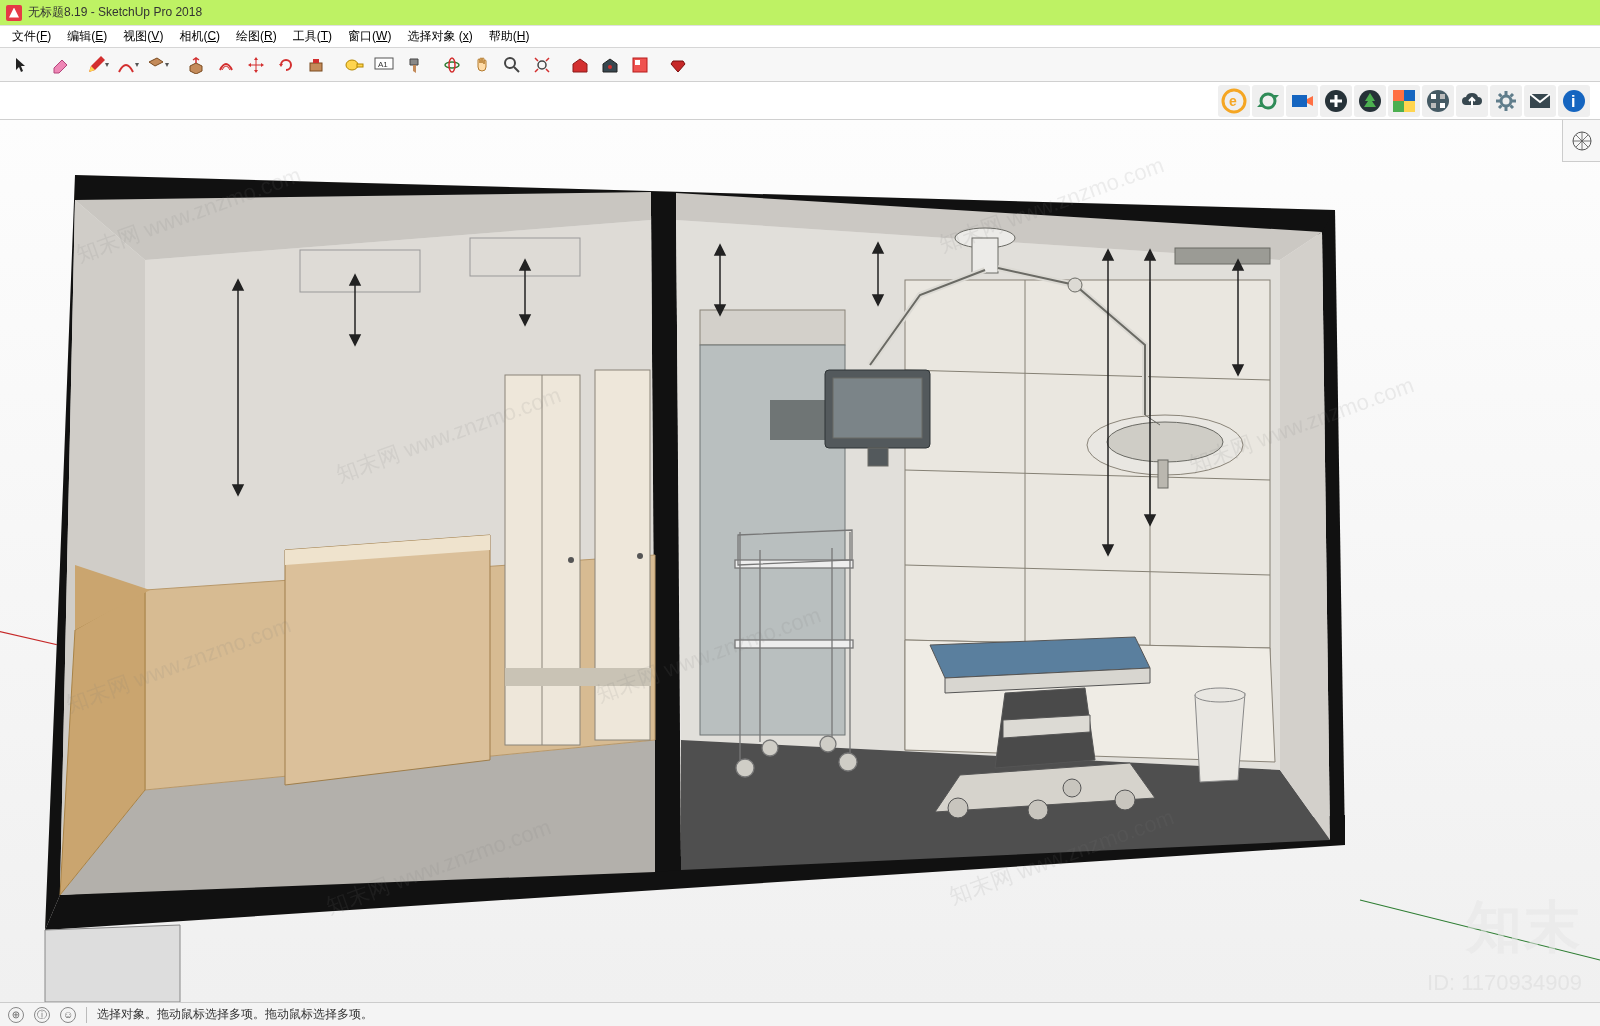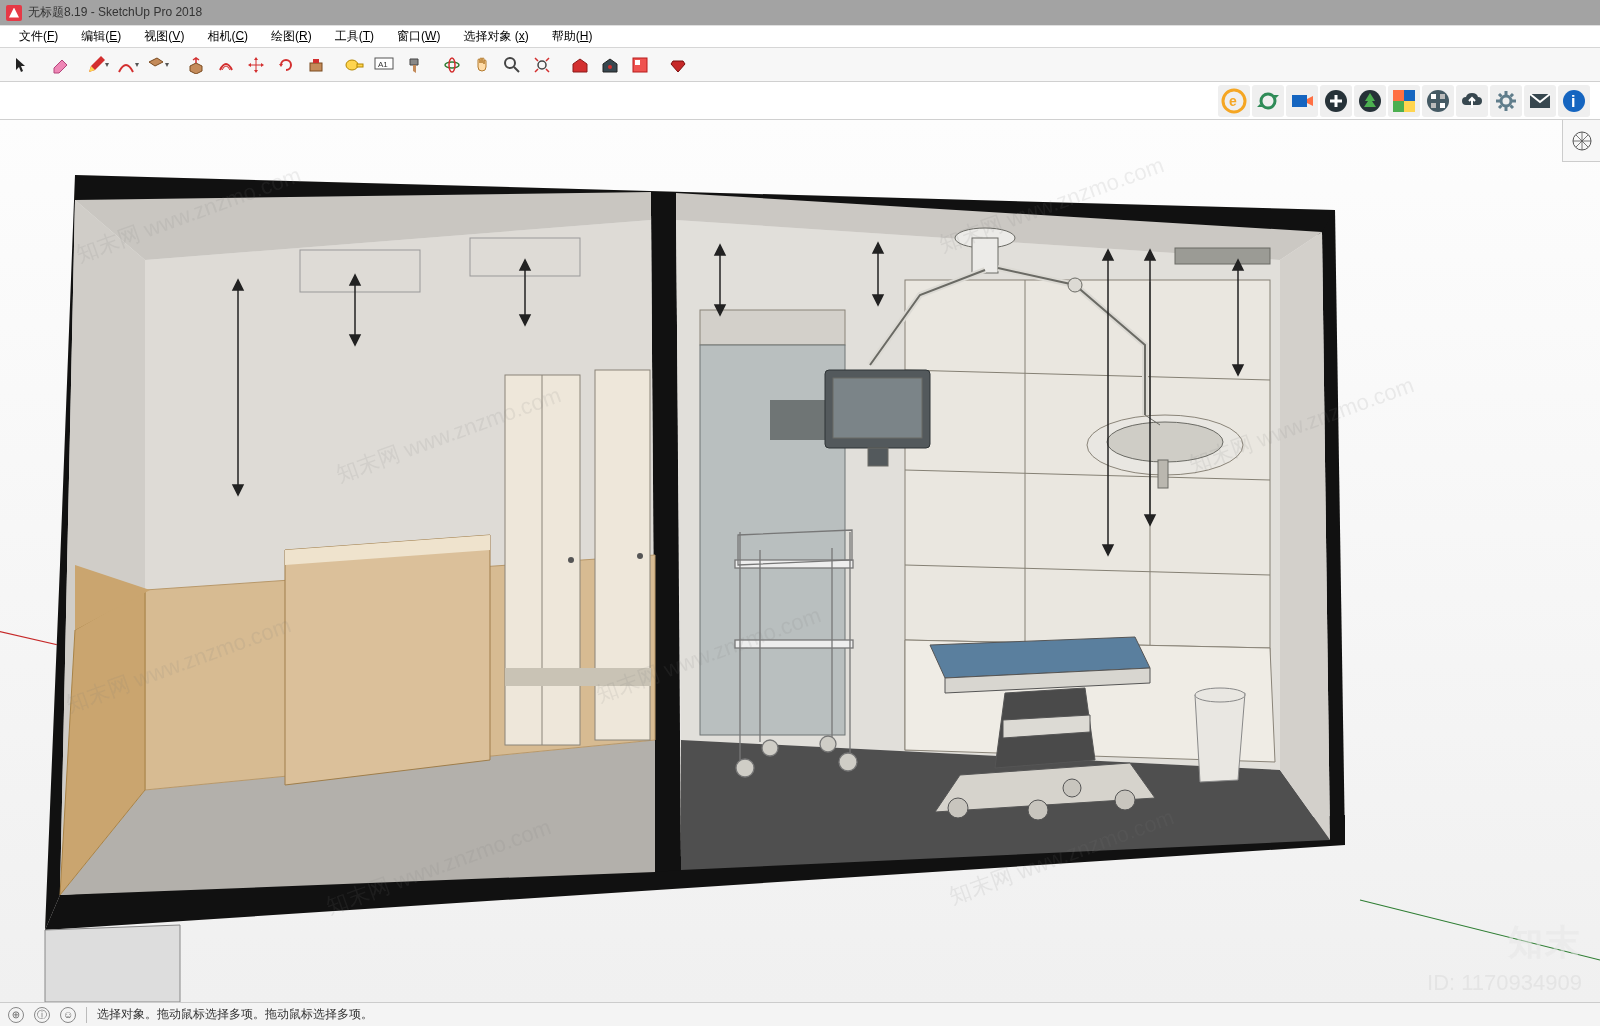--- a/index.html
+++ b/index.html
@@ -1,42 +1,42 @@
 <!DOCTYPE html>
 <html><head>
 <meta charset="utf-8">
 <style>
   * { margin: 0; padding: 0; box-sizing: border-box; }
   html, body { width: 1600px; height: 1026px; font-family: "Microsoft YaHei", Arial, sans-serif; font-size: 12px; background: #fff; overflow: hidden; }
   
-  .titlebar { height: 26px; background: #a3a3a3; display: flex; align-items: center; padding: 0 6px; border-bottom: 1px solid #e0e0e0; }
+  .titlebar { height: 26px; background: #bef264; display: flex; align-items: center; padding: 0 6px; border-bottom: 1px solid #e0e0e0; }
   .titlebar .app-icon { width: 16px; height: 16px; background: #e63946; border-radius: 2px; margin-right: 6px; position: relative; }
   .titlebar .app-icon::after { content: ""; position: absolute; inset: 3px; background: #fff; clip-path: polygon(50% 0, 100% 100%, 0 100%); }
   .titlebar .title-text { color: #333; }
   
   .menubar { height: 22px; background: #fff; display: flex; align-items: center; padding: 0 4px; border-bottom: 1px solid #d6d6d6; }
-  .menubar .menu-item { padding: 2px 8px; cursor: default; margin-left: 7px; }
+  .menubar .menu-item { padding: 2px 8px; cursor: default; }
   .menubar .menu-item u { text-decoration: underline; }
   
   .toolbar { height: 34px; background: #f7f7f7; border-bottom: 1px solid #d0d0d0; display: flex; align-items: center; padding: 2px 8px; gap: 2px; }
   .tool-btn { width: 28px; height: 28px; display: flex; align-items: center; justify-content: center; border: 1px solid transparent; background: transparent; cursor: pointer; }
   .tool-sep { width: 6px; }
   
   .plugin-bar { height: 38px; background: #fff; border-bottom: 1px solid #d0d0d0; display: flex; align-items: center; justify-content: flex-end; padding: 2px 10px; gap: 2px; }
   .plugin-btn { width: 32px; height: 32px; display: flex; align-items: center; justify-content: center; border: 1px solid transparent; border-radius: 3px; cursor: pointer; }
   
   .workspace { position: relative; height: calc(1026px - 26px - 22px - 34px - 38px - 24px); background: linear-gradient(#fdfdfd, #f0f0f0); overflow: hidden; }
   .right-tool-dock { position: absolute; right: 0; top: 0; width: 38px; height: 42px; border-left: 1px solid #ccc; border-bottom: 1px solid #ccc; background: #f7f7f7; display:flex; align-items:center; justify-content:center;}
   
   .statusbar { height: 24px; background: #f4f4f4; border-top: 1px solid #ccc; display: flex; align-items: center; padding: 0 8px; gap: 10px; font-size: 12px; color: #333; }
   .status-icon { width: 16px; height: 16px; border: 1px solid #888; border-radius: 50%; display: flex; align-items: center; justify-content: center; font-size: 10px; color: #666; cursor: pointer; }
   .status-sep { width: 1px; height: 16px; background: #bbb; }
   
   .watermark { position: absolute; color: rgba(120,120,120,0.12); font-size: 22px; transform: rotate(-20deg); pointer-events: none; user-select: none; font-weight: 500; }
-  .brand-mark { position: absolute; right: 18px; bottom: 36px; color: rgba(230,230,230,0.55); font-size: 35px; font-weight: 700; letter-spacing: 2px; pointer-events: none; }
+  .brand-mark { position: absolute; right: 18px; bottom: 36px; color: rgba(230,230,230,0.55); font-size: 56px; font-weight: 700; letter-spacing: 2px; pointer-events: none; }
   .id-mark { position: absolute; right: 18px; bottom: 6px; color: rgba(220,220,220,0.6); font-size: 22px; font-weight: 500; pointer-events: none; }
   
   svg.scene { position: absolute; inset: 0; width: 100%; height: 100%; }
 </style>
 </head>
 <body>
 
 <div class="titlebar">
   <div class="app-icon"></div>
   <span class="title-text">无标题8.19 - SketchUp Pro 2018</span>

